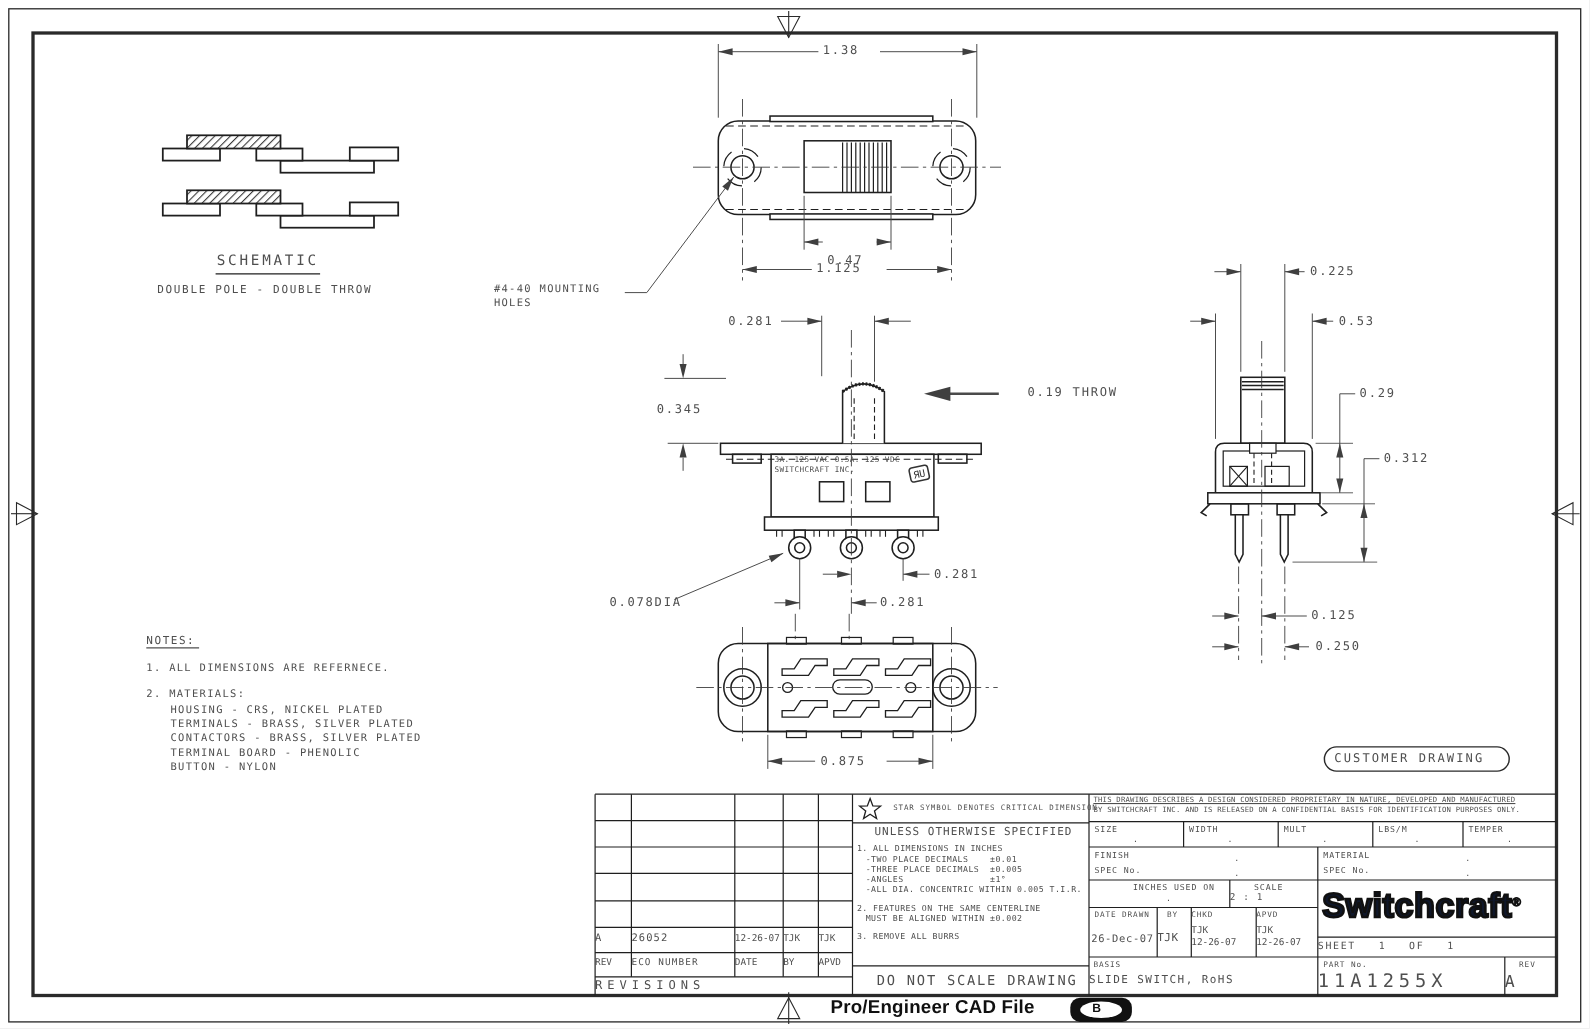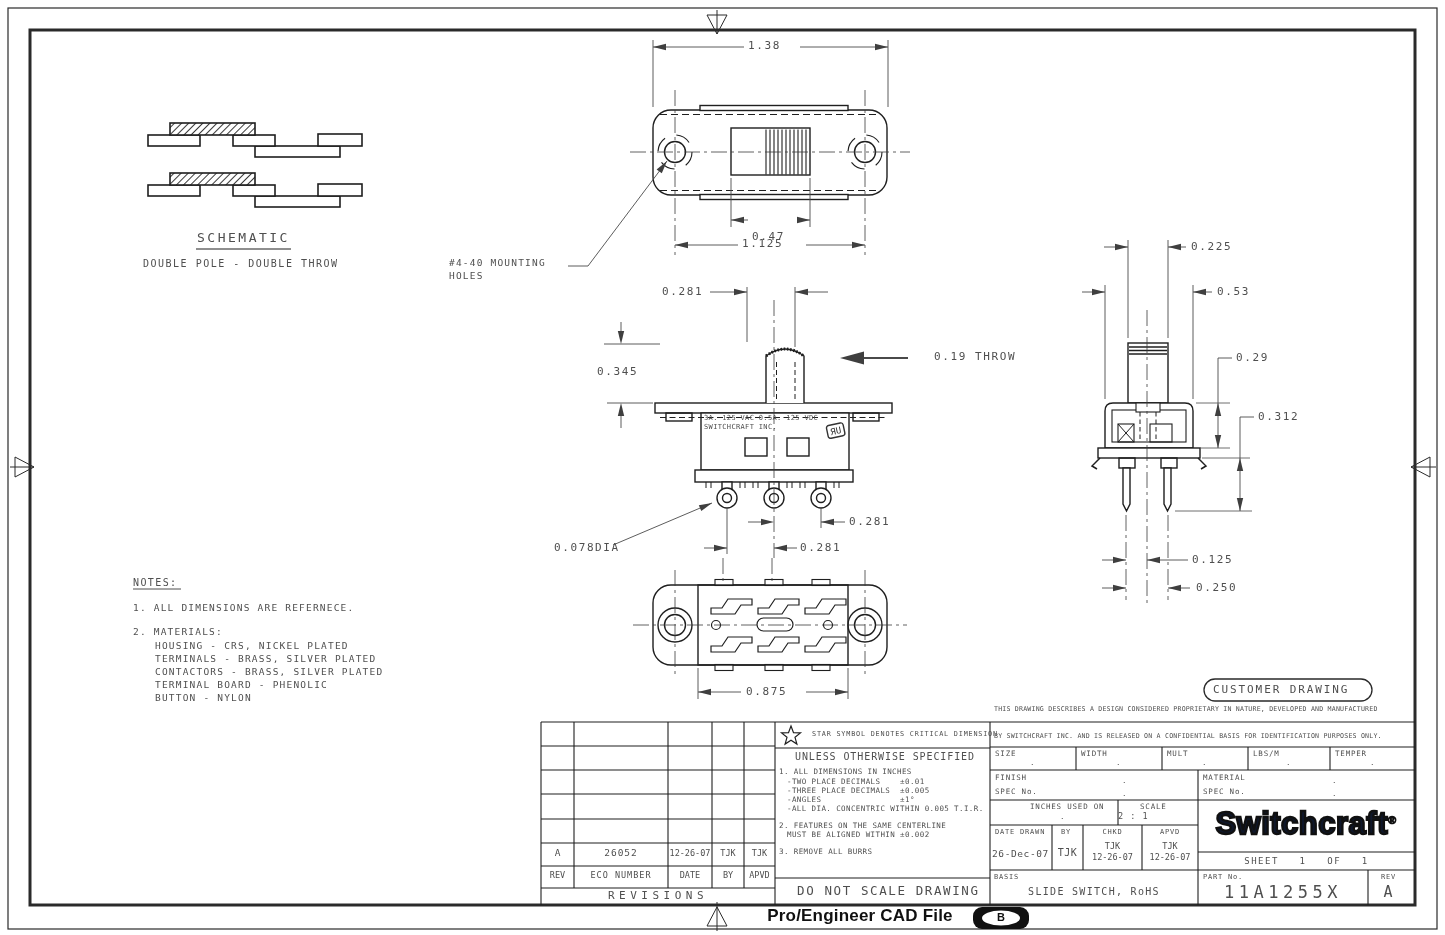--- a/index.html
+++ b/index.html
@@ -1,20 +1,20 @@
 <!DOCTYPE html>
 <html><head>
 <meta charset="utf-8">
 <style>
   html,body{margin:0;padding:0;background:#e8e8e8;}
   #page{position:relative;width:1445px;height:935px;background:#ffffff;overflow:hidden;
         font-family:"DejaVu Sans Mono",monospace;}
   svg{position:absolute;left:0;top:0;}
   .t{position:absolute;font-family:"DejaVu Sans Mono",monospace;color:#4f4f4f;white-space:pre;line-height:1.15;}
-  .c{text-align:center;}
+  .c{text-align:left;}
   .dim{font-size:11px;letter-spacing:1.6px;}
   .lbl10{font-size:10px;letter-spacing:1.4px;}
   .lbl9{font-size:9.5px;letter-spacing:1.2px;}
   .tiny{font-size:7.5px;letter-spacing:0.8px;}
   .micro{font-size:6.6px;letter-spacing:0.2px;}
   .tol{font-size:7.5px;letter-spacing:0.4px;}
   .mark{font-size:7px;letter-spacing:0.35px;}
   .logo{font-family:"Liberation Sans",sans-serif;font-weight:bold;font-size:31px;
         color:#0f172a;-webkit-text-stroke:2.3px #101010;letter-spacing:0.5px;}
   .logo .reg{font-size:11px;-webkit-text-stroke:1px #101010;vertical-align:10px;}
@@ -404,21 +404,21 @@
 <div class="t tol" style="left:779px;top:768px;">1. ALL DIMENSIONS IN INCHES</div>
 <div class="t tol" style="left:787px;top:778px;">-TWO PLACE DECIMALS    ±0.01</div>
 <div class="t tol" style="left:787px;top:787px;">-THREE PLACE DECIMALS  ±0.005</div>
 <div class="t tol" style="left:787px;top:796px;">-ANGLES                ±1°</div>
 <div class="t tol" style="left:787px;top:805px;">-ALL DIA. CONCENTRIC WITHIN 0.005 T.I.R.</div>
 <div class="t tol" style="left:779px;top:822px;">2. FEATURES ON THE SAME CENTERLINE</div>
 <div class="t tol" style="left:787px;top:831px;">MUST BE ALIGNED WITHIN ±0.002</div>
 <div class="t tol" style="left:779px;top:848px;">3. REMOVE ALL BURRS</div>
 <div class="t" style="left:797px;top:884px;font-size:12.5px;letter-spacing:1.6px;">DO NOT SCALE DRAWING</div>
 
-<div class="t micro" style="left:994px;top:706px;">THIS DRAWING DESCRIBES A DESIGN CONSIDERED PROPRIETARY IN NATURE, DEVELOPED AND MANUFACTURED</div>
+<div class="t micro" style="left:994px;top:724px;text-decoration:underline;">THIS DRAWING DESCRIBES A DESIGN CONSIDERED PROPRIETARY IN NATURE, DEVELOPED AND MANUFACTURED</div>
 <div class="t micro" style="left:994px;top:732.5px;">BY SWITCHCRAFT INC. AND IS RELEASED ON A CONFIDENTIAL BASIS FOR IDENTIFICATION PURPOSES ONLY.</div>
 <div class="t tiny" style="left:995px;top:750px;">SIZE</div>
 <div class="t tiny" style="left:1081px;top:750px;">WIDTH</div>
 <div class="t tiny" style="left:1167px;top:750px;">MULT</div>
 <div class="t tiny" style="left:1253px;top:750px;">LBS/M</div>
 <div class="t tiny" style="left:1335px;top:750px;">TEMPER</div>
 <div class="t tiny" style="left:1030px;top:759px;">.</div>
 <div class="t tiny" style="left:1116px;top:759px;">.</div>
 <div class="t tiny" style="left:1202px;top:759px;">.</div>
 <div class="t tiny" style="left:1286px;top:759px;">.</div>

